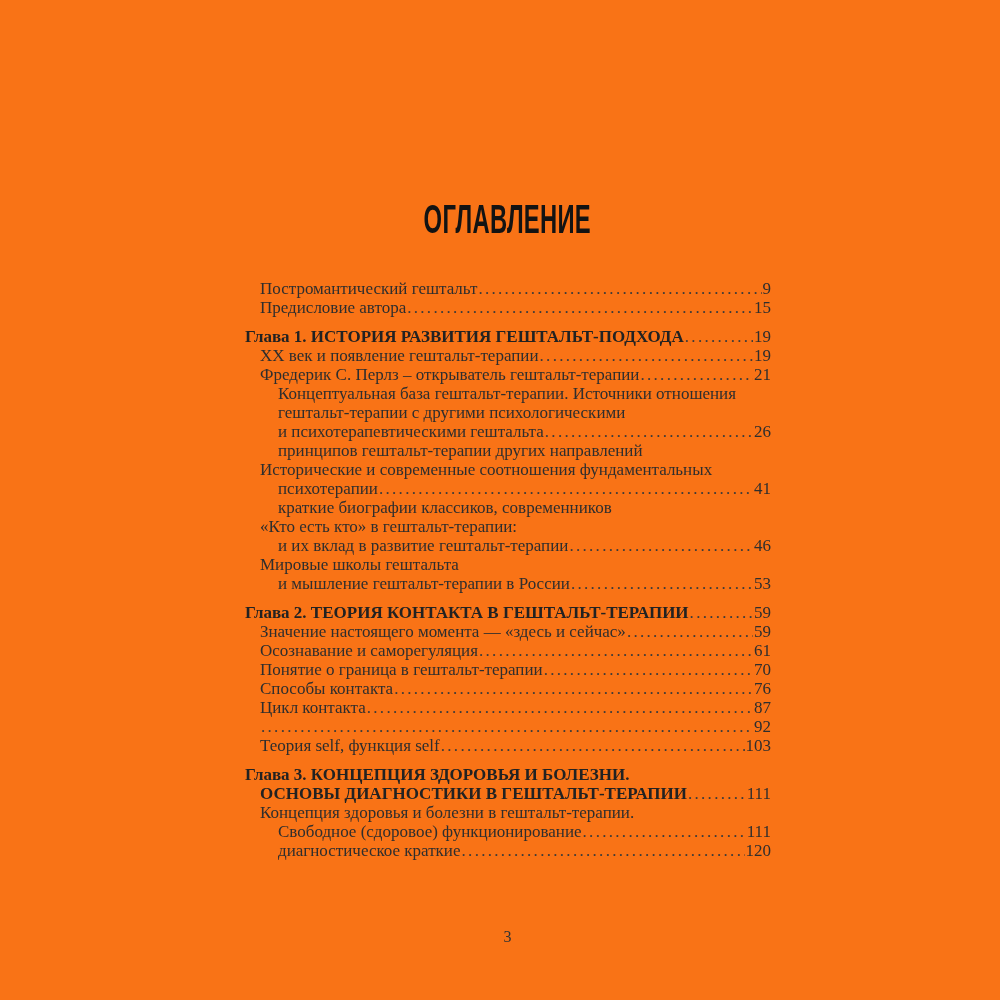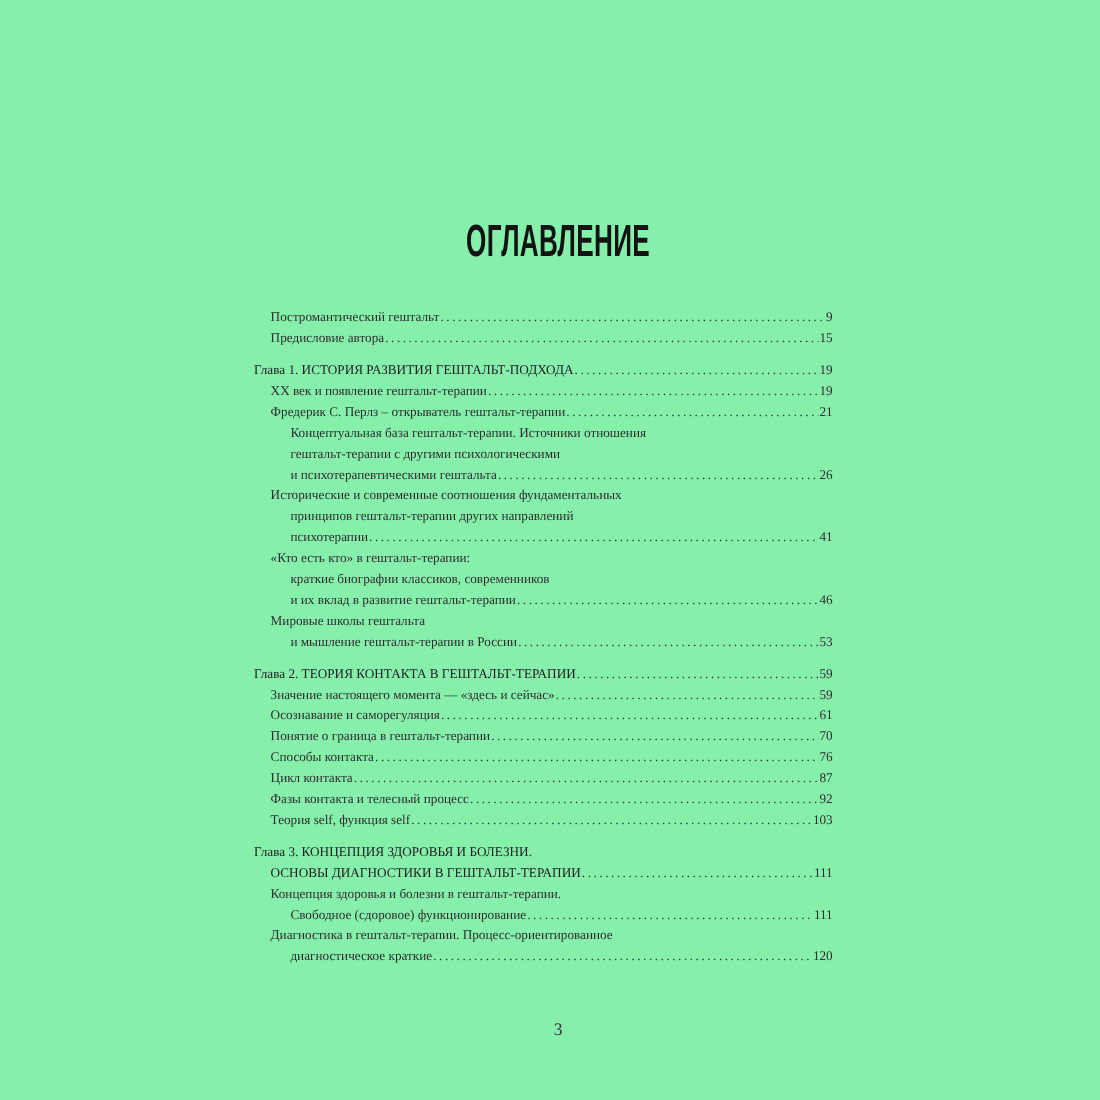--- a/index.html
+++ b/index.html
@@ -4,21 +4,21 @@
 <style>
   html, body {
     margin: 0;
     padding: 0;
     background: #ffffff;
   }
   .page {
     position: relative;
     width: 1000px;
     height: 1000px;
-    background: #86efac;
+    background: #f97316;
     font-family: "Liberation Serif", "DejaVu Serif", serif;
     color: #2e2e2e;
     overflow: hidden;
   }
   .book-title {
     position: absolute;
     top: 196px;
     left: 0;
     width: 1015px;
     text-align: center;
@@ -29,37 +29,37 @@
     font-weight: 800;
     font-size: 41px;
     letter-spacing: 0.5px;
     color: #131313;
     transform: scaleX(0.58);
     transform-origin: center;
     white-space: nowrap;
   }
   .toc {
     position: absolute;
-    left: 231px;
+    left: 245px;
     top: 279px;
     width: 526px;
-    font-size: 12px;
+    font-size: 17px;
     line-height: 19px;
   }
   .toc-section + .toc-section {
     margin-top: 10px;
   }
   .toc-row {
     display: flex;
     align-items: baseline;
     white-space: nowrap;
   }
   .toc-row.indent-1 { padding-left: 15px; }
   .toc-row.indent-2 { padding-left: 33px; }
-  .toc-row.bold .toc-text { font-weight: normal; color: #222222; }
+  .toc-row.bold .toc-text { font-weight: bold; color: #222222; }
   .toc-text {
     flex: 0 0 auto;
   }
   .dots {
     flex: 1 1 auto;
     overflow: hidden;
     margin: 0 1px;
     color: #3a3a3a;
   }
   .dots::after {
@@ -121,36 +121,36 @@
           <span class="toc-text">Концептуальная база гештальт-терапии. Источники отношения</span>
         </div>
         <div class="toc-row indent-2">
           <span class="toc-text">гештальт-терапии с другими психологическими</span>
         </div>
         <div class="toc-row indent-2">
           <span class="toc-text">и психотерапевтическими гештальта</span>
           <span class="dots"></span>
           <span class="pagenum">26</span>
         </div>
+        <div class="toc-row indent-2">
+          <span class="toc-text">принципов гештальт-терапии других направлений</span>
+        </div>
         <div class="toc-row indent-1">
           <span class="toc-text">Исторические и современные соотношения фундаментальных</span>
         </div>
         <div class="toc-row indent-2">
-          <span class="toc-text">принципов гештальт-терапии других направлений</span>
-        </div>
-        <div class="toc-row indent-2">
           <span class="toc-text">психотерапии</span>
           <span class="dots"></span>
           <span class="pagenum">41</span>
         </div>
+        <div class="toc-row indent-2">
+          <span class="toc-text">краткие биографии классиков, современников</span>
+        </div>
         <div class="toc-row indent-1">
           <span class="toc-text">«Кто есть кто» в гештальт-терапии:</span>
-        </div>
-        <div class="toc-row indent-2">
-          <span class="toc-text">краткие биографии классиков, современников</span>
         </div>
         <div class="toc-row indent-2">
           <span class="toc-text">и их вклад в развитие гештальт-терапии</span>
           <span class="dots"></span>
           <span class="pagenum">46</span>
         </div>
         <div class="toc-row indent-1">
           <span class="toc-text">Мировые школы гештальта</span>
         </div>
         <div class="toc-row indent-2">
@@ -184,21 +184,20 @@
           <span class="toc-text">Способы контакта</span>
           <span class="dots"></span>
           <span class="pagenum">76</span>
         </div>
         <div class="toc-row indent-1">
           <span class="toc-text">Цикл контакта</span>
           <span class="dots"></span>
           <span class="pagenum">87</span>
         </div>
         <div class="toc-row indent-1">
-          <span class="toc-text">Фазы контакта и телесный процесс</span>
           <span class="dots"></span>
           <span class="pagenum">92</span>
         </div>
         <div class="toc-row indent-1">
           <span class="toc-text">Теория self, функция self</span>
           <span class="dots"></span>
           <span class="pagenum">103</span>
         </div>
       </div>
       <div class="toc-section">
@@ -211,23 +210,20 @@
           <span class="pagenum">111</span>
         </div>
         <div class="toc-row indent-1">
           <span class="toc-text">Концепция здоровья и болезни в гештальт-терапии.</span>
         </div>
         <div class="toc-row indent-2">
           <span class="toc-text">Свободное (сдоровое) функционирование</span>
           <span class="dots"></span>
           <span class="pagenum">111</span>
         </div>
-        <div class="toc-row indent-1">
-          <span class="toc-text">Диагностика в гештальт-терапии. Процесс-ориентированное</span>
-        </div>
         <div class="toc-row indent-2">
           <span class="toc-text">диагностическое краткие</span>
           <span class="dots"></span>
           <span class="pagenum">120</span>
         </div>
       </div>
     </div>
 
   <div class="footer-pagenum">3</div>
 </div>

